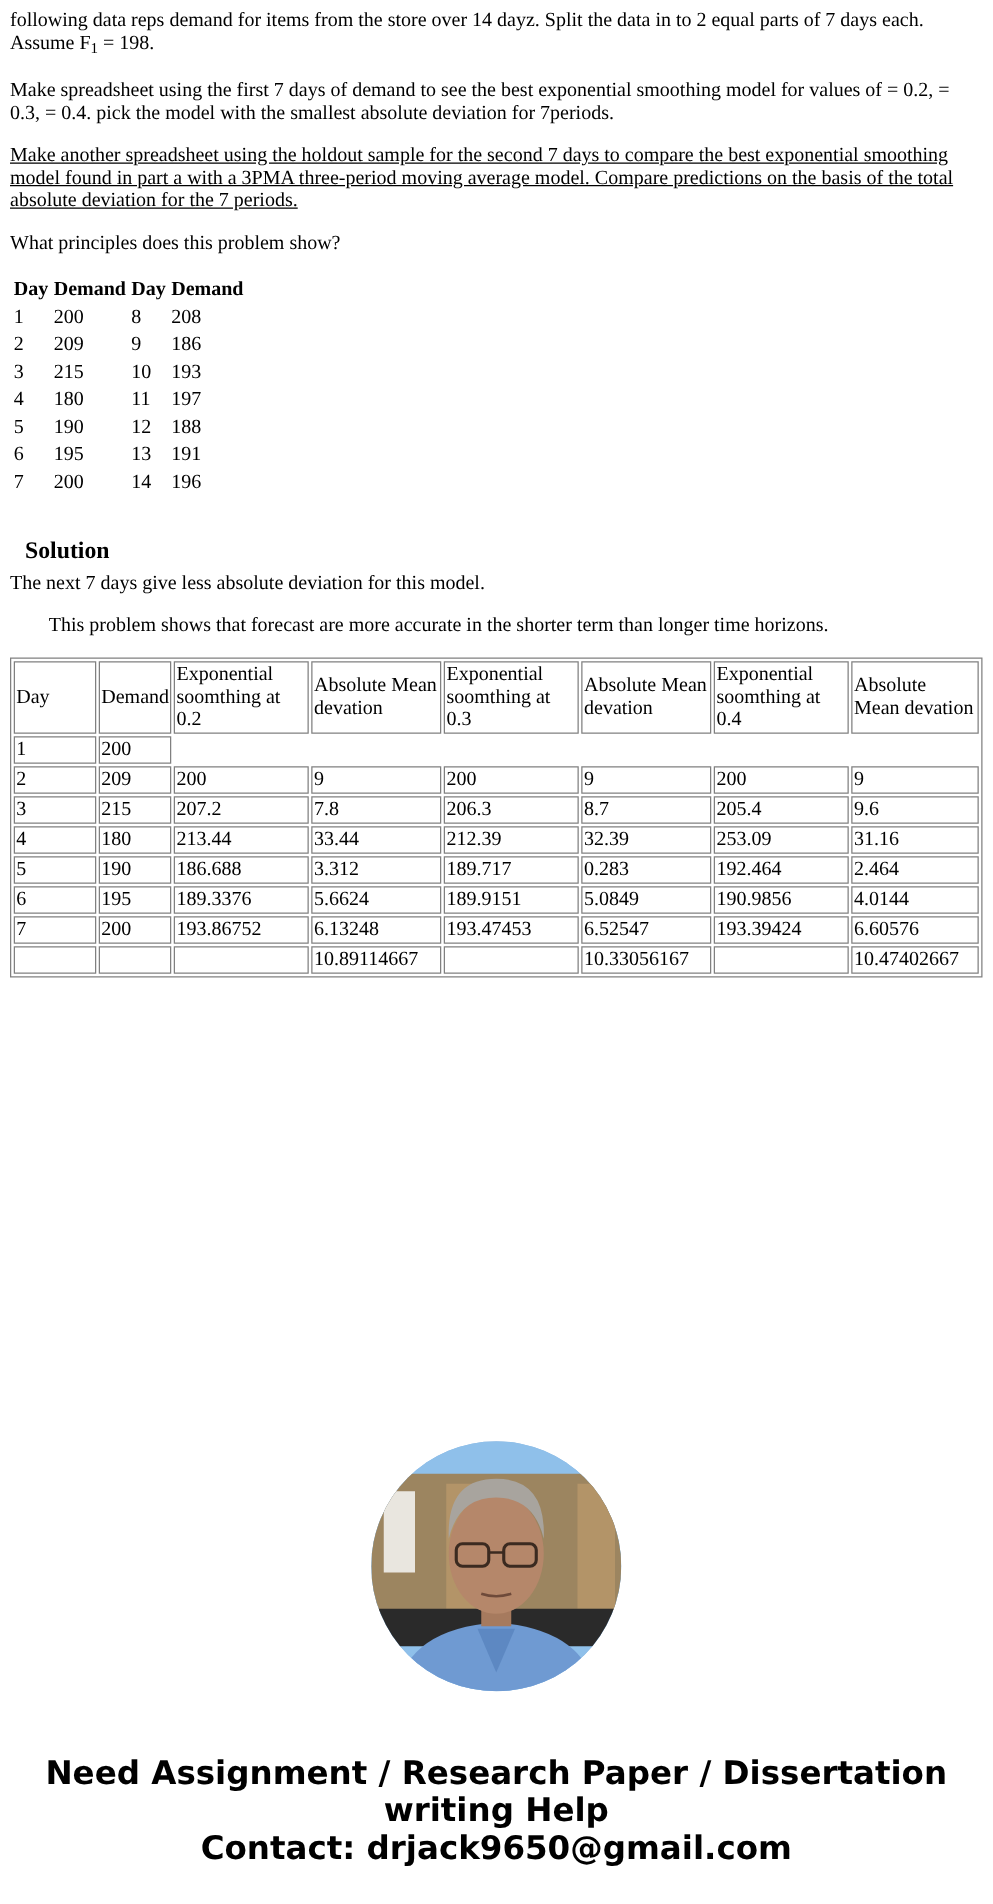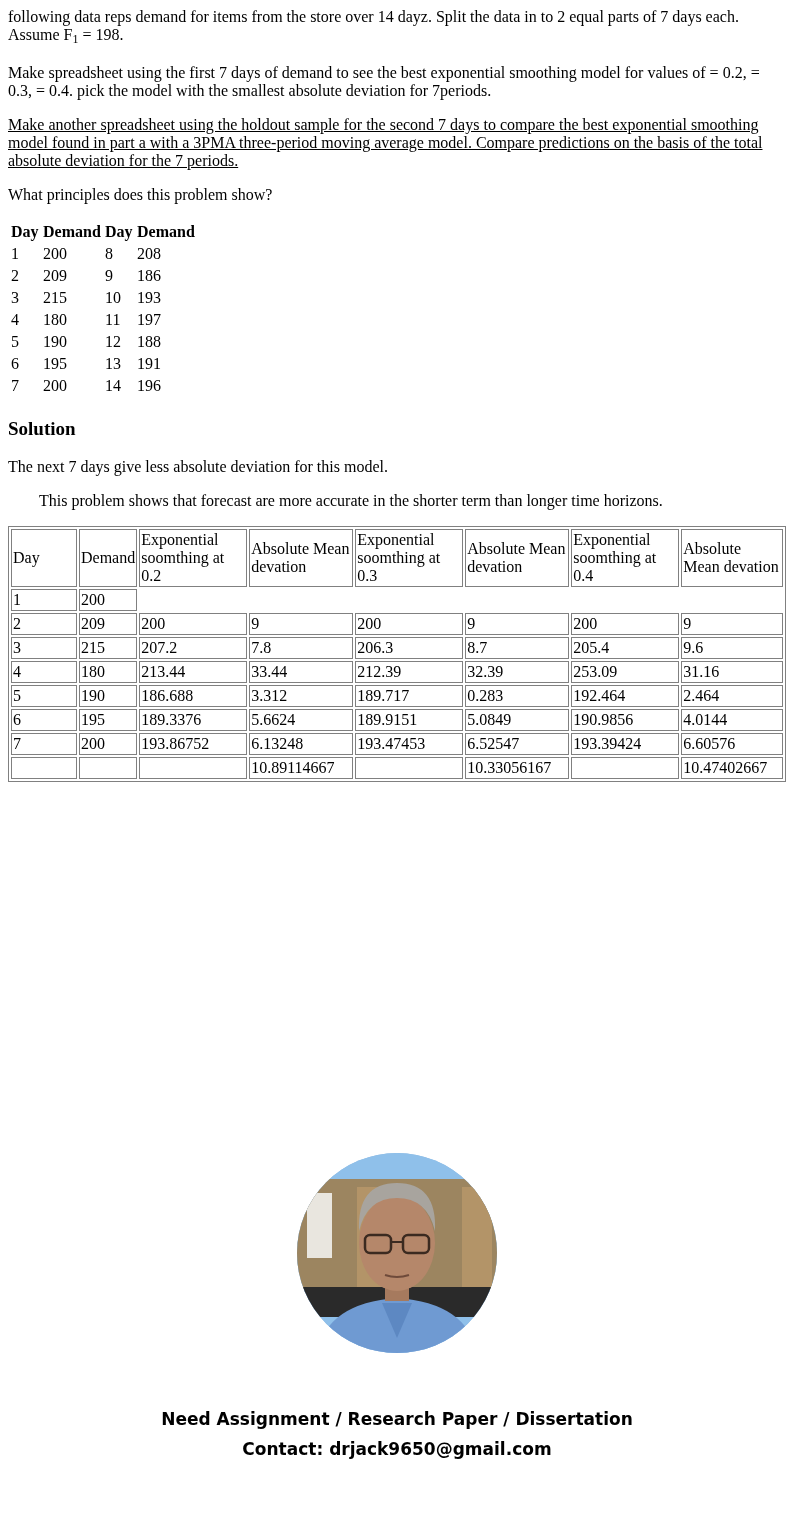--- a/index.html
+++ b/index.html
@@ -23,21 +23,21 @@
       position: absolute; top: 220px; left: 8px;
       border-collapse: separate; border-spacing: 2px;
       font-size: 16px;
     }
     table.data th { font-weight: bold; text-align: left; padding: 1px; height: 18px; }
     table.data td { padding: 1px; height: 18px; }
     table.data td.c1 { width: 28px; }
     table.data td.c2 { width: 58px; }
     table.data td.c3 { width: 28px; }
 
-    h3.sol { position: absolute; top: 418px; left: 8px; margin: 0; font-size: 19px; font-weight: bold; }
+    h3.sol { position: absolute; top: 418px; left: 8px; margin: 12px; font-size: 19px; font-weight: bold; }
     .p5 { position: absolute; top: 458px; left: 8px; text-align: right; }
     .p6 { position: absolute; top: 492px; left: 8px; margin-left: 31px; }
 
     table.sheet {
       position: absolute; top: 526px; left: 8px;
       width: 778px;
       border: 1px solid #808080;
       border-spacing: 2px;
       border-collapse: separate;
       font-size: 16px;
@@ -56,21 +56,21 @@
       position: absolute; top: 1153px; left: 297px;
       width: 200px; height: 200px; border-radius: 50%;
       overflow: hidden;
       background: #8fb7e0;
     }
     .footer {
       position: absolute; top: 1404px; left: 0; width: 794px;
       text-align: center;
       font-family: "DejaVu Sans", sans-serif;
       font-weight: bold;
-      font-size: 17px;
+      font-size: 26px;
       line-height: 30px;
     }
   </style>
 </head>
 <body>
 
 <p class="p1"><span>following data reps demand for items from the store over 14 dayz. Split the data in to 2 equal parts of 7 days each. Assume F</span><sub>1</sub><span> = 198.</span></p>
 <p class="p2">Make spreadsheet using the first 7 days of demand to see the best exponential smoothing model for values of = 0.2, = 0.3, = 0.4. pick the model with the smallest absolute deviation for 7periods.</p>
 <p class="p3">Make another spreadsheet using the holdout sample for the second 7 days to compare the best exponential smoothing model found in part a with a 3PMA three-period moving average model. Compare predictions on the basis of the total absolute deviation for the 7 periods.</p>
 <p class="p4">What principles does this problem show?</p>
@@ -237,14 +237,15 @@
     <path d="M62 78 Q60 30 100 30 Q140 30 138 78 Q130 45 100 45 Q70 45 62 78 Z" fill="#a8a49e"></path>
     <rect x="68" y="82" width="26" height="18" rx="5" fill="none" stroke="#3b2a20" stroke-width="2.5"></rect>
     <rect x="106" y="82" width="26" height="18" rx="5" fill="none" stroke="#3b2a20" stroke-width="2.5"></rect>
     <line x1="94" y1="89" x2="106" y2="89" stroke="#3b2a20" stroke-width="2"></line>
     <path d="M88 122 Q100 126 112 122" stroke="#6e4a3a" stroke-width="2" fill="none"></path>
   </svg>
 </div>
 
 <div class="footer">
   <div>Need Assignment / Research Paper / Dissertation</div>
+  <div>writing Help</div>
   <div>Contact: drjack9650@gmail.com</div>
 </div>
 
 </body></html>

